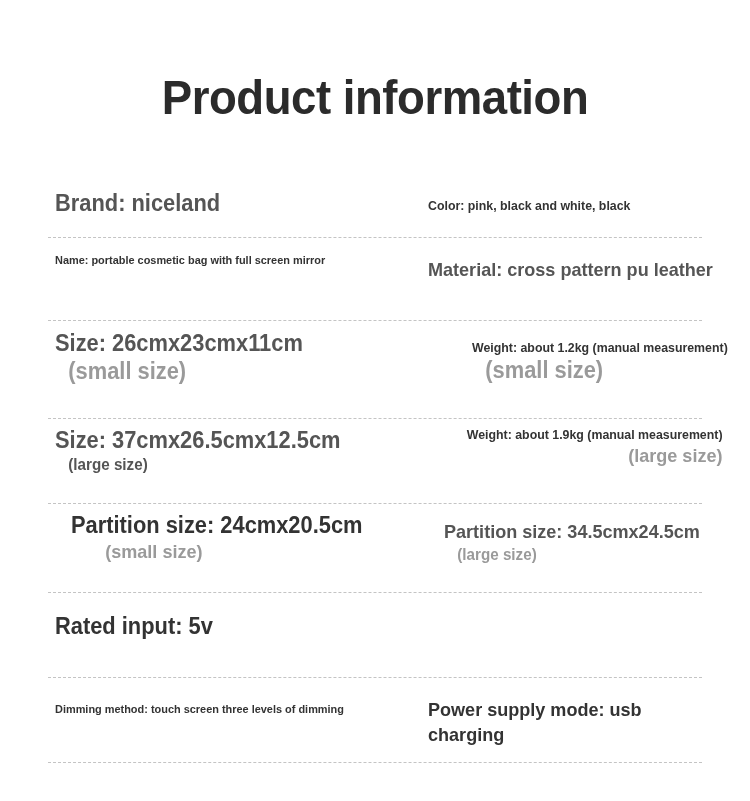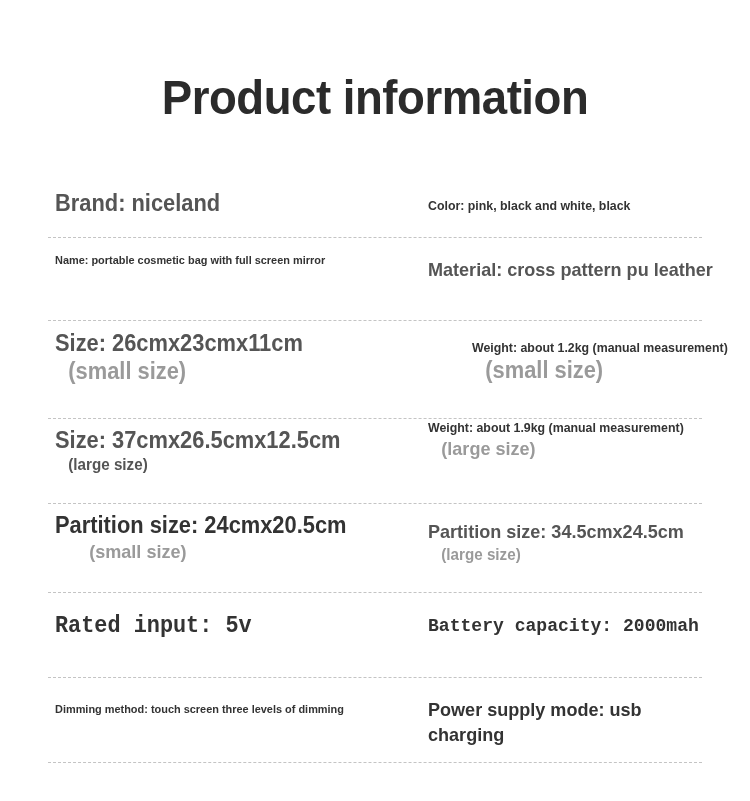--- a/index.html
+++ b/index.html
@@ -151,50 +151,47 @@
       </div>
       <div class="divider" style="top:98px;"></div>
     </div>
 
     <div class="spec-row" style="height:85px;">
       <div class="row-cols">
         <div class="cell left" style="top:8px;">
           <span class="cell-main t-xl c-mid">Size: 37cmx26.5cmx12.5cm</span>
           <span class="cell-sub t-md c-mid indent-sm">(large size)</span>
         </div>
-        <div class="cell right" style="top:1px;">
+        <div class="cell right" style="top:8px;text-align:right;">
           <span class="cell-main t-sm c-dark">Weight: about 1.9kg (manual measurement)</span>
           <span class="cell-sub t-lg c-grey indent-sm">(large size)</span>
         </div>
       </div>
       <div class="divider" style="top:85px;"></div>
     </div>
 
-    <div class="spec-row" style="height:89px;">
+    <div class="spec-row" style="height:89px;padding-left:16px;">
       <div class="row-cols">
         <div class="cell left" style="top:8px;">
           <span class="cell-main t-xl c-dark">Partition size: 24cmx20.5cm</span>
           <span class="cell-sub t-lg c-grey indent-md">(small size)</span>
         </div>
         <div class="cell right" style="top:8px;margin-top:8px;">
           <span class="cell-main t-lg c-mid">Partition size: 34.5cmx24.5cm</span>
           <span class="cell-sub t-md c-grey indent-sm">(large size)</span>
         </div>
       </div>
       <div class="divider" style="top:89px;"></div>
     </div>
 
-    <div class="spec-row" style="height:85px;font-family:Liberation Mono, monospace;">
+    <div class="spec-row" style="height:85px;">
       <div class="row-cols">
         <div class="cell left" style="top:20px;">
           <span class="cell-main t-xl c-dark">Rated input: 5v</span>
         </div>
-        <div class="cell right" style="top:22px;">
-          <span class="cell-main t-lg c-dark">Battery capacity: 2000mah</span>
-        </div>
       </div>
       <div class="divider" style="top:85px;"></div>
     </div>
 
     <div class="spec-row" style="height:85px;">
       <div class="row-cols">
         <div class="cell left" style="top:25px; width:340px;">
           <span class="cell-main t-xs c-dark">Dimming method: touch screen three levels of dimming</span>
         </div>
         <div class="cell right" style="top:20px;">

